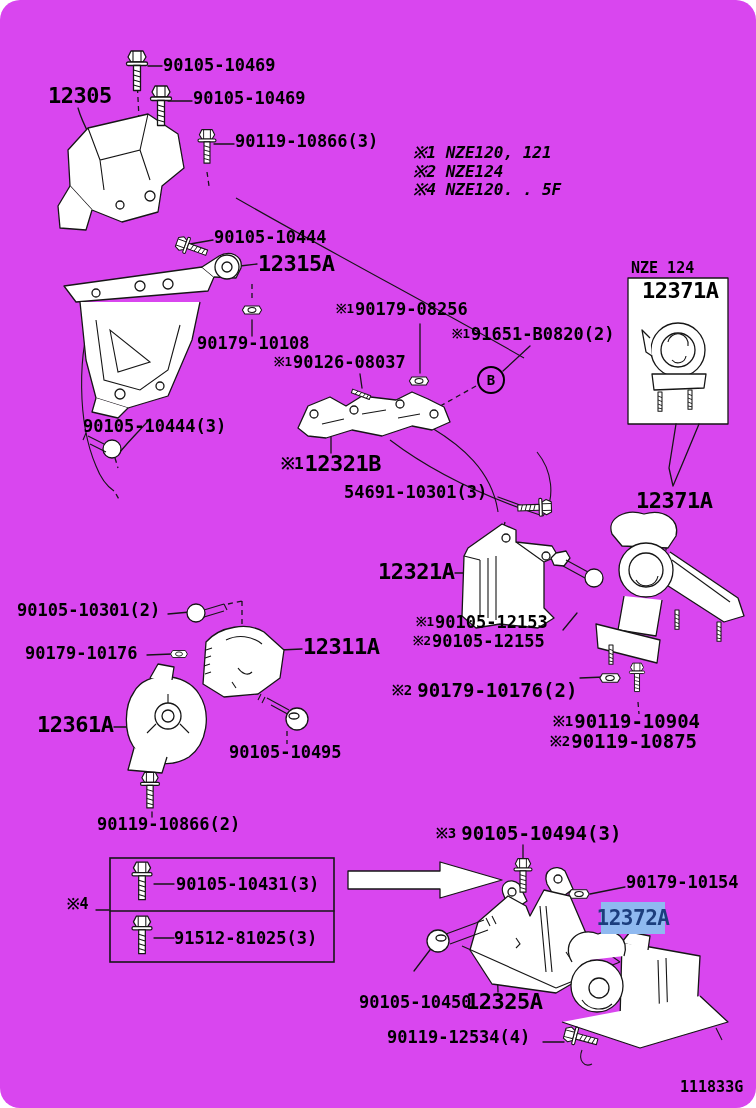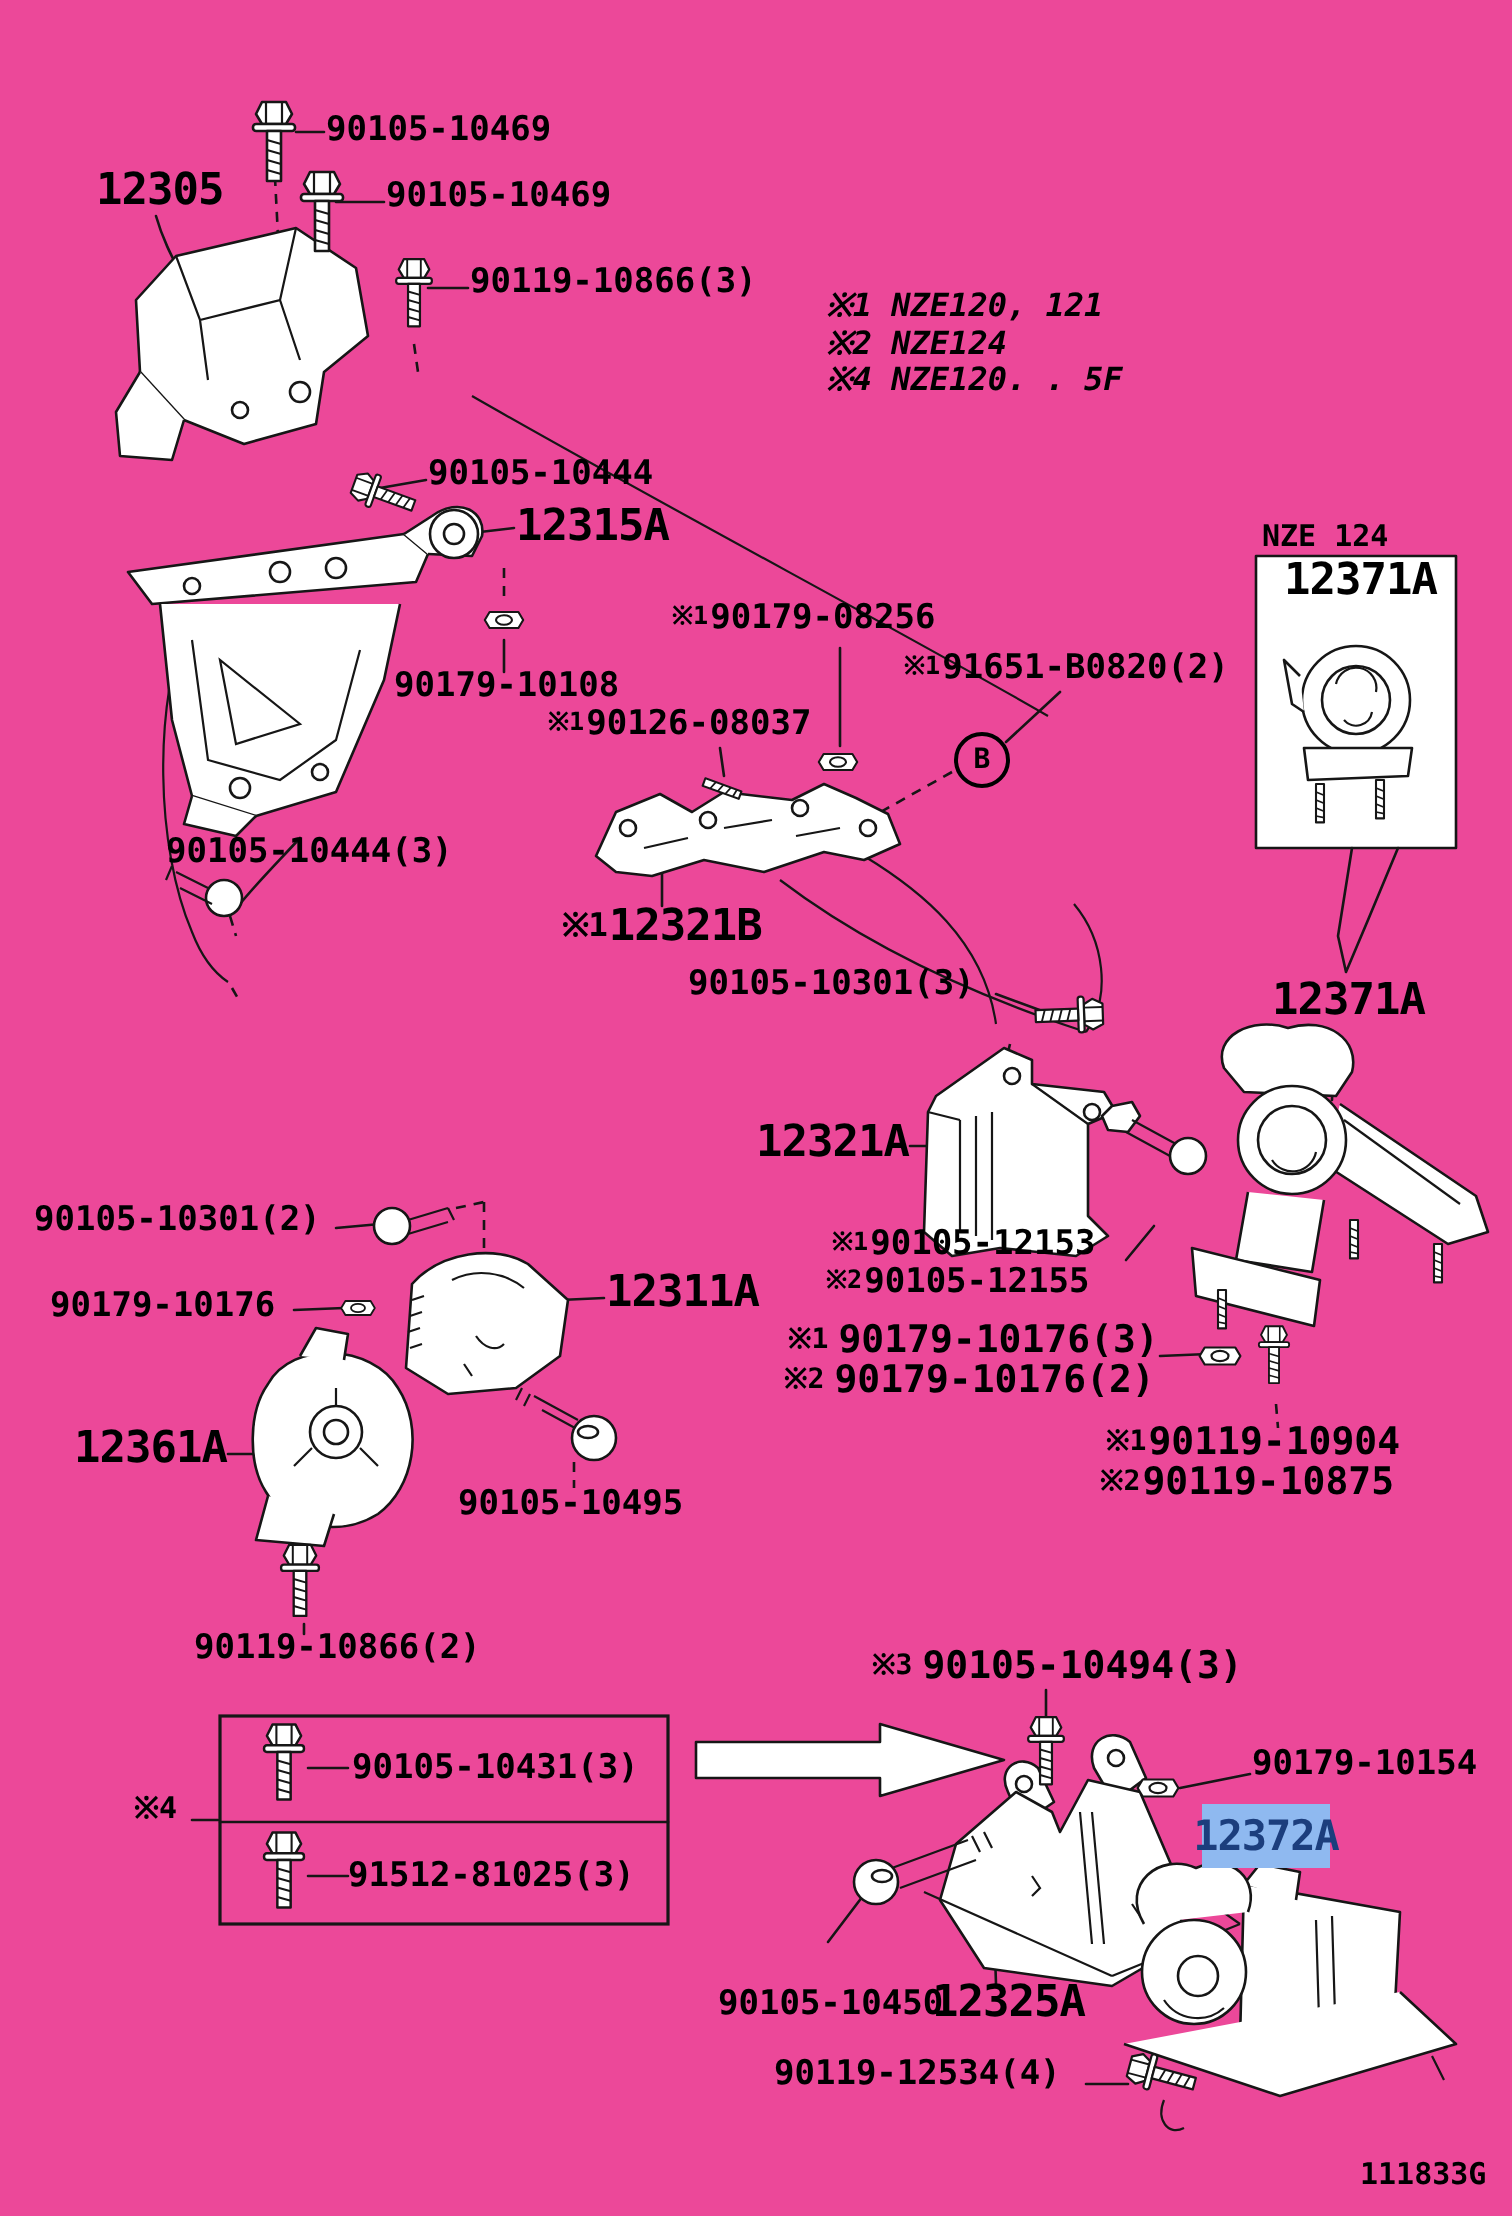--- a/index.html
+++ b/index.html
@@ -1,17 +1,17 @@
 <!DOCTYPE html>
 <html style="--hl-bg: #8fb9f0; --hl-text: #1c3e7d;"><head>
 <meta charset="utf-8">
 <style>
   html,body{margin:0;padding:0;background:#fff;}
-  #stage{position:relative;width:756px;height:1108px;background:#ec4899;overflow:hidden;
-         font-family:"DejaVu Sans Mono", monospace;}
+  #stage{position:relative;width:756px;height:1108px;background:#d946ef;overflow:hidden;
+         font-family:"DejaVu Sans Mono", monospace;border-radius:20px;}
   svg{position:absolute;left:0;top:0;}
   .lbl{position:absolute;font-weight:bold;color:#000;white-space:nowrap;line-height:1.05;}
   .s{font-size:15px;}
   .m{font-size:17px;}
   .m2{font-size:19px;}
   .l{font-size:22px;letter-spacing:-0.5px;text-align:right;}
   .pre{font-size:0.74em;vertical-align:2px;margin-right:1px;}
   .pre.sp{margin-right:5px;}
   .note-line{font-size:16px;font-weight:bold;line-height:18.5px;font-style:italic;}
   .b-circle{position:absolute;width:24px;height:24px;border:2px solid #000;border-radius:50%;
@@ -270,31 +270,30 @@
 
 <div class="lbl m" style="left:336px;top:301px"><span class="pre">※1</span><span>90179-08256</span></div>
 <div class="lbl m" style="left:452px;top:326px"><span class="pre">※1</span><span>91651-B0820(2)</span></div>
 <div class="lbl m" style="left:197px;top:335px">90179-10108</div>
 <div class="lbl m" style="left:274px;top:354px"><span class="pre">※1</span><span>90126-08037</span></div>
 
 <div class="b-circle" style="left:477px;top:366px">B</div>
 
 <div class="lbl m" style="left:83px;top:418px">90105-10444(3)</div>
 <div class="lbl l" style="left:281px;top:452px"><span class="pre">※1</span><span>12321B</span></div>
-<div class="lbl m" style="left:344px;top:484px">90105-10301(3)</div>
+<div class="lbl m" style="left:344px;top:484px">54691-10301(3)</div>
 <div class="lbl l" style="left:636px;top:489px">12371A</div>
 <div class="lbl l" style="left:378px;top:560px">12321A</div>
 
 <div class="lbl m" style="left:17px;top:602px">90105-10301(2)</div>
 <div class="lbl m" style="left:416px;top:614px"><span class="pre">※1</span><span>90105-12153</span></div>
 <div class="lbl m" style="left:413px;top:633px"><span class="pre">※2</span><span>90105-12155</span></div>
 <div class="lbl l" style="left:303px;top:635px">12311A</div>
 <div class="lbl m" style="left:25px;top:645px">90179-10176</div>
 
-<div class="lbl m2" style="left:394px;top:661px"><span class="pre sp">※1</span><span>90179-10176(3)</span></div>
 <div class="lbl m2" style="left:392px;top:681px"><span class="pre sp">※2</span><span>90179-10176(2)</span></div>
 
 <div class="lbl l" style="left:37px;top:713px">12361A</div>
 <div class="lbl m2" style="left:553px;top:712px"><span class="pre">※1</span><span>90119-10904</span></div>
 <div class="lbl m2" style="left:550px;top:732px"><span class="pre">※2</span><span>90119-10875</span></div>
 <div class="lbl m" style="left:229px;top:744px">90105-10495</div>
 
 <div class="lbl m" style="left:97px;top:816px">90119-10866(2)</div>
 <div class="lbl m2" style="left:436px;top:824px"><span class="pre sp">※3</span><span>90105-10494(3)</span></div>
 

